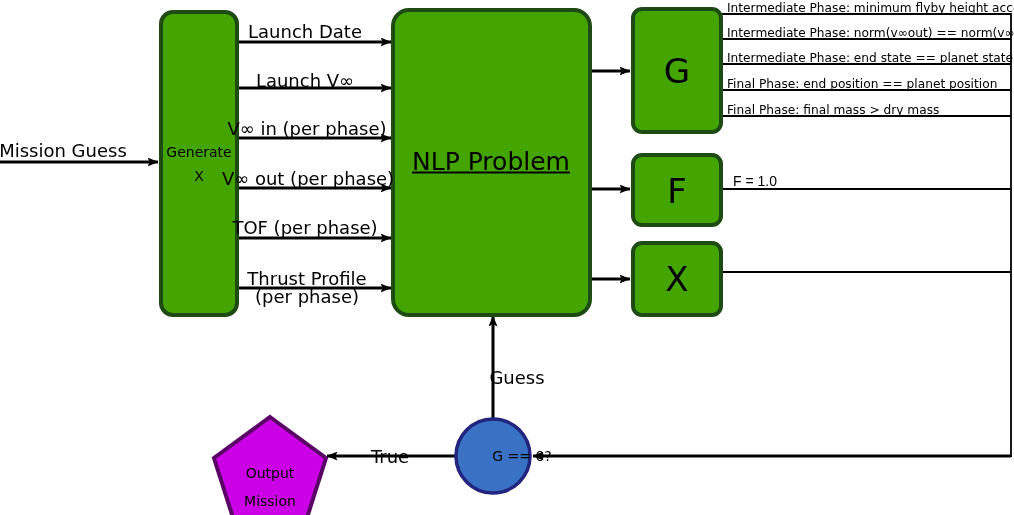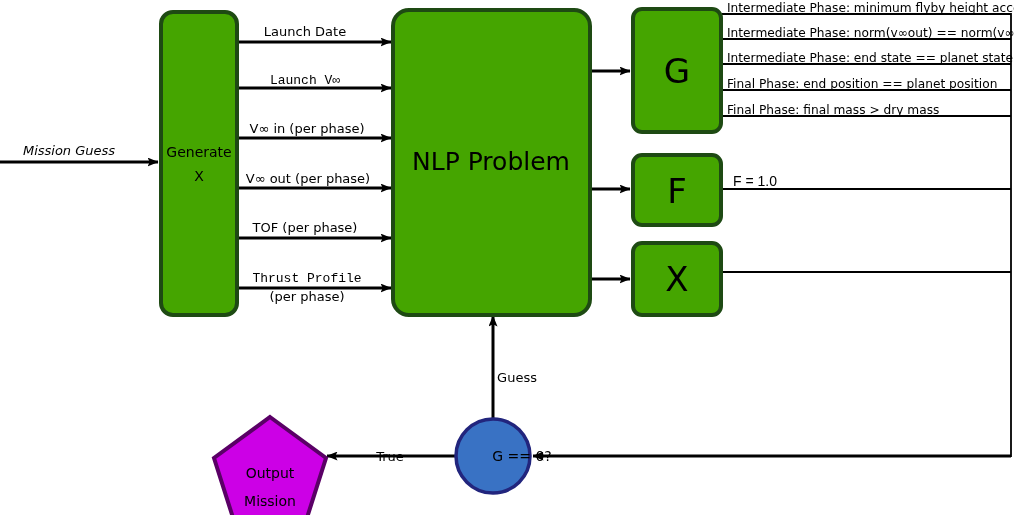--- a/index.html
+++ b/index.html
@@ -24,31 +24,32 @@
     width: 1014px;
     height: 515px;
   }
   .lbl {
     position: absolute;
     white-space: nowrap;
     color: #000000;
     font-family: "DejaVu Sans", "Liberation Sans", sans-serif;
   }
   .edge-label {
-    font-size: 13px;
+    font-size: 18px;
     text-align: center;
   }
   .node-label {
     font-size: 14px;
     text-align: center;
     line-height: 1.08;
   }
   .node-label-big {
     font-size: 25px;
     text-align: center;
+    text-decoration: underline;
   }
   .node-label-letter {
     font-size: 34px;
     text-align: center;
     line-height: 1;
   }
   .constraint-label {
     font-size: 12.2px;
     text-align: left;
   }
@@ -116,37 +117,37 @@
       <rect x="633" y="155" width="88" height="70" rx="9" ry="9" fill="#45a500" stroke="#1e4a13" stroke-width="4"></rect>
 
       <rect x="633" y="243" width="88" height="72" rx="9" ry="9" fill="#45a500" stroke="#1e4a13" stroke-width="4"></rect>
 
       <circle cx="493" cy="456" r="37" fill="#3972c4" stroke="#22257d" stroke-width="3.5"></circle>
 
       <polygon points="270,417 326,458 305,524 235,524 214,458" fill="#cc00e6" stroke="#5a0066" stroke-width="4"></polygon>
     </g>
   </svg>
 
-  <div class="lbl edge-label ctr" style="left:69px; top:150px;font-style:italic;">Mission Guess</div>
+  <div class="lbl edge-label ctr" style="left:63px; top:150px;">Mission Guess</div>
 
   <div class="lbl node-label ctr" style="left:199px; top:153px;">Generate</div>
   <div class="lbl node-label ctr" style="left:199px; top:177px;">X</div>
 
   <div class="lbl node-label-big ctr" style="left:491px; top:161px;">NLP Problem</div>
 
   <div class="lbl node-label-letter ctr" style="left:677px; top:71px;">G</div>
   <div class="lbl node-label-letter ctr" style="left:677px; top:191px;">F</div>
   <div class="lbl node-label-letter ctr" style="left:677px; top:279px;">X</div>
 
   <div class="lbl edge-label ctr" style="left:305px; top:31px;">Launch Date</div>
-  <div class="lbl edge-label ctr" style="left:305px; top:80px;font-family:Liberation Mono, monospace;">Launch V∞</div>
+  <div class="lbl edge-label ctr" style="left:305px; top:80px;">Launch V∞</div>
   <div class="lbl edge-label ctr" style="left:307px; top:128px;">V∞ in (per phase)</div>
   <div class="lbl edge-label ctr" style="left:308px; top:178px;">V∞ out (per phase)</div>
   <div class="lbl edge-label ctr" style="left:305px; top:227px;">TOF (per phase)</div>
-  <div class="lbl edge-label ctr" style="left:307px; top:278px;font-family:Liberation Mono, monospace;">Thrust Profile</div>
+  <div class="lbl edge-label ctr" style="left:307px; top:278px;">Thrust Profile</div>
   <div class="lbl edge-label ctr" style="left:307px; top:296px;">(per phase)</div>
 
   <div class="lbl constraint-label" style="left:727px; top:1px;">Intermediate Phase: minimum flyby height acceptable</div>
   <div class="lbl constraint-label" style="left:727px; top:26px;">Intermediate Phase: norm(v∞out) == norm(v∞in)</div>
   <div class="lbl constraint-label" style="left:727px; top:51px;">Intermediate Phase: end state == planet state + v∞</div>
   <div class="lbl constraint-label" style="left:727px; top:103px;">Final Phase: final mass &gt; dry mass</div>
   <div class="lbl constraint-label" style="left:727px; top:77px;">Final Phase: end position == planet position</div>
 
   <div class="lbl mono-label" style="left:733px; top:173px;">F = 1.0</div>
 

